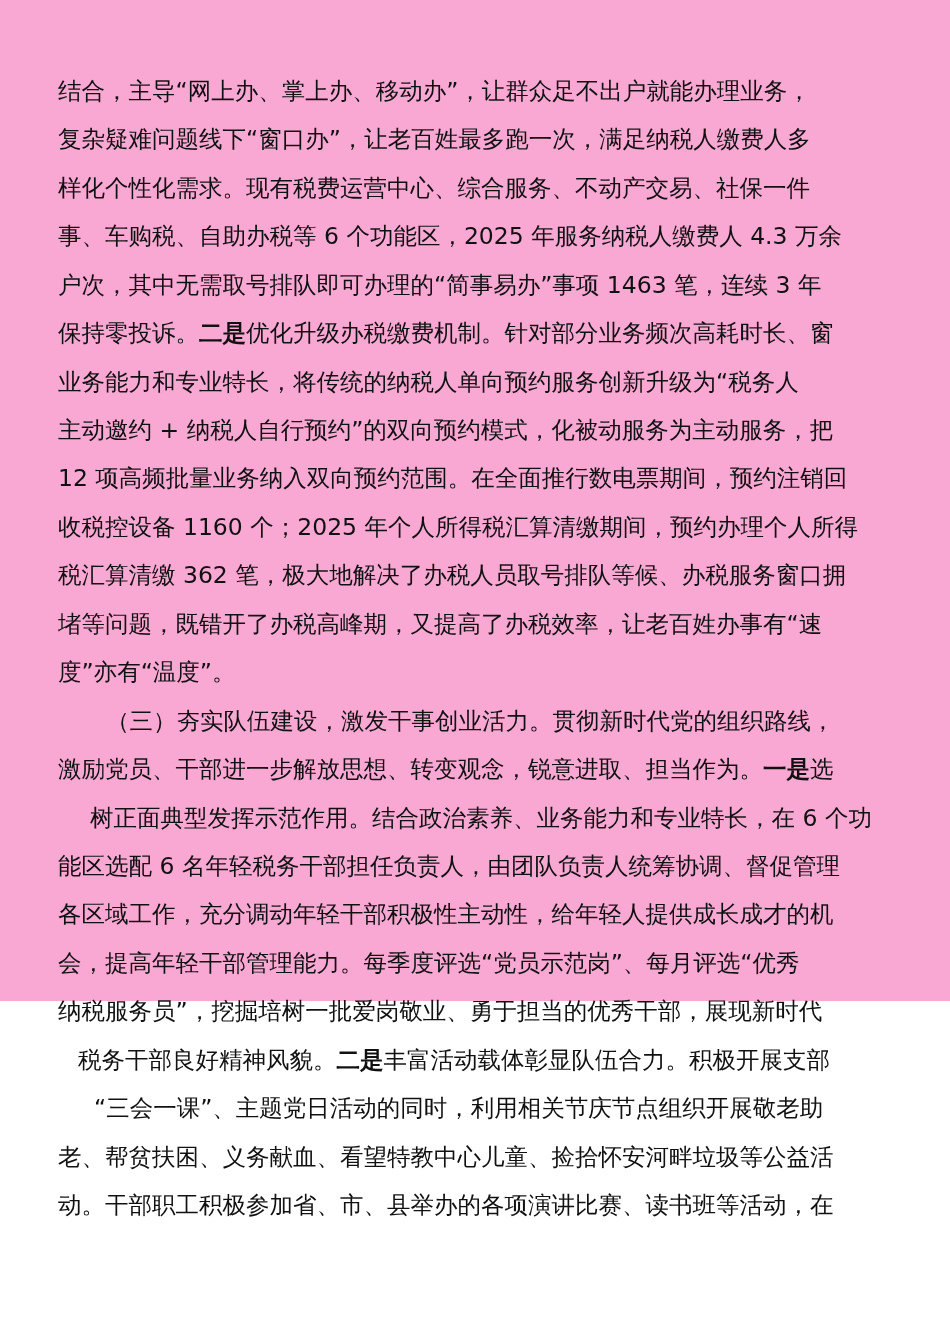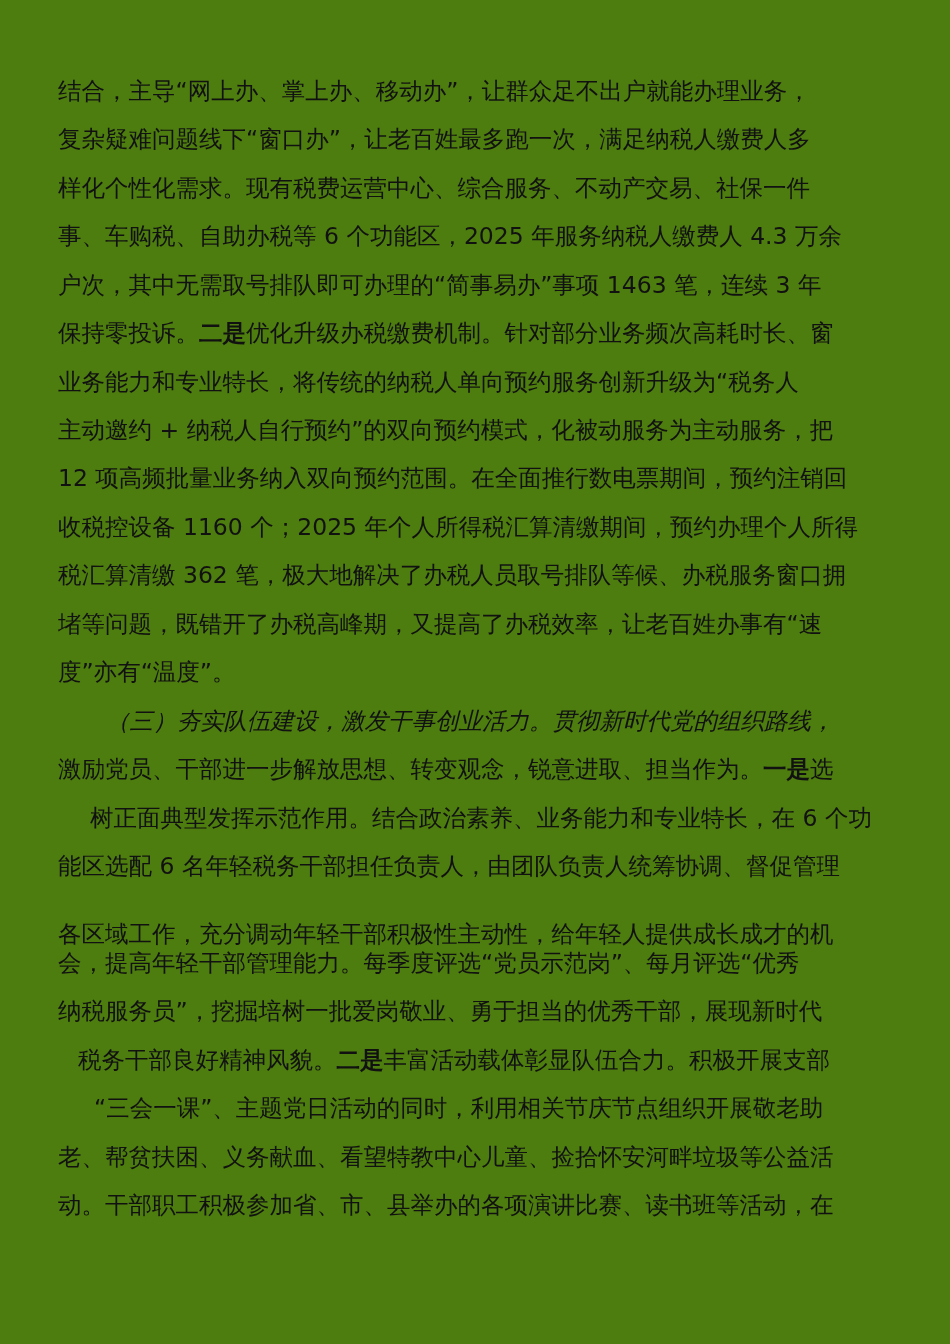--- a/index.html
+++ b/index.html
@@ -1,17 +1,17 @@
 <!DOCTYPE html>
 <html><head>
 <meta charset="utf-8">
 <style>
   html, body { margin: 0; padding: 0; background: #ffffff; }
   body { width: 950px; height: 1344px; position: relative; overflow: hidden; }
-  .page { position: absolute; left: 0; top: 0; width: 950px; height: 1344px; background: #4d7c0f; }
+  .page { position: absolute; left: 0; top: 0; width: 950px; height: 1001px; background: #f9a8d4; }
   .line {
     position: absolute;
     left: 58px;
     width: 834px;
     height: 30px;
     line-height: 30px;
     font-family: "DejaVu Sans", "Liberation Sans", sans-serif;
     font-size: 23.5px;
     color: #111111;
     white-space: nowrap;
@@ -33,24 +33,24 @@
   <div class="line" style="top: 221px; letter-spacing: 0px; text-align-last: left; text-align: left;"><span>事、车购税、自助办税等 6 个功能区，2025 年服务纳税人缴费人 4.3 万余</span></div>
   <div class="line" style="top: 270px; letter-spacing: 0px; text-align-last: left; text-align: left;"><span>户次，其中无需取号排队即可办理的“简事易办”事项 1463 笔，连续 3 年</span></div>
   <div class="line" style="top: 318px; letter-spacing: 0px; text-align-last: left; text-align: left;"><span>保持零投诉。</span><span class="b">二是</span><span>优化升级办税缴费机制。针对部分业务频次高耗时长、窗</span></div>
   <div class="line" style="top: 367px; letter-spacing: 0px; text-align-last: left; text-align: left;"><span>业务能力和专业特长，将传统的纳税人单向预约服务创新升级为“税务人</span></div>
   <div class="line" style="top: 415px; letter-spacing: 0px; text-align-last: left; text-align: left;"><span>主动邀约 + 纳税人自行预约”的双向预约模式，化被动服务为主动服务，把</span></div>
   <div class="line" style="top: 463px; letter-spacing: 0px; text-align-last: left; text-align: left;"><span>12 项高频批量业务纳入双向预约范围。在全面推行数电票期间，预约注销回</span></div>
   <div class="line" style="top: 512px; letter-spacing: 0px; text-align-last: left; text-align: left;"><span>收税控设备 1160 个；2025 年个人所得税汇算清缴期间，预约办理个人所得</span></div>
   <div class="line" style="top: 560px; letter-spacing: 0px; text-align-last: left; text-align: left;"><span>税汇算清缴 362 笔，极大地解决了办税人员取号排队等候、办税服务窗口拥</span></div>
   <div class="line" style="top: 609px; letter-spacing: 0px; text-align-last: left; text-align: left;"><span>堵等问题，既错开了办税高峰期，又提高了办税效率，让老百姓办事有“速</span></div>
   <div class="line last" style="top:657px"><span>度”亦有“温度”。</span></div>
-  <div class="line indent" style="top: 706px; letter-spacing: 0px; text-align-last: left; text-align: left; font-style: italic;"><span>（三）夯实队伍建设，激发干事创业活力。贯彻新时代党的组织路线，</span></div>
+  <div class="line indent" style="top: 706px; letter-spacing: 0px; text-align-last: left; text-align: left;"><span>（三）夯实队伍建设，激发干事创业活力。贯彻新时代党的组织路线，</span></div>
   <div class="line" style="top: 754px; letter-spacing: 0px; text-align-last: left; text-align: left;"><span>激励党员、干部进一步解放思想、转变观念，锐意进取、担当作为。</span><span class="b">一是</span><span>选</span></div>
   <div class="line" style="top: 803px; letter-spacing: 0px; text-align-last: left; text-align: left; margin-left: 32px;"><span>树正面典型发挥示范作用。结合政治素养、业务能力和专业特长，在 6 个功</span></div>
   <div class="line" style="top: 851px; letter-spacing: 0px; text-align-last: left; text-align: left;"><span>能区选配 6 名年轻税务干部担任负责人，由团队负责人统筹协调、督促管理</span></div>
-  <div class="line" style="top: 899px; letter-spacing: 0px; text-align-last: left; text-align: left; margin-top: 20px;"><span>各区域工作，充分调动年轻干部积极性主动性，给年轻人提供成长成才的机</span></div>
+  <div class="line" style="top: 899px; letter-spacing: 0px; text-align-last: left; text-align: left;"><span>各区域工作，充分调动年轻干部积极性主动性，给年轻人提供成长成才的机</span></div>
   <div class="line" style="top: 948px; letter-spacing: 0px; text-align-last: left; text-align: left;"><span>会，提高年轻干部管理能力。每季度评选“党员示范岗”、每月评选“优秀</span></div>
   <div class="line" style="top: 996px; letter-spacing: 0px; text-align-last: left; text-align: left;"><span>纳税服务员”，挖掘培树一批爱岗敬业、勇于担当的优秀干部，展现新时代</span></div>
   <div class="line" style="top: 1045px; letter-spacing: -0.00100806px; text-align-last: left; text-align: left; margin-left: 20px;"><span>税务干部良好精神风貌。</span><span class="b">二是</span><span>丰富活动载体彰显队伍合力。积极开展支部</span></div>
   <div class="line" style="top: 1093px; letter-spacing: 0px; text-align-last: left; text-align: left; margin-left: 36px;"><span>“三会一课”、主题党日活动的同时，利用相关节庆节点组织开展敬老助</span></div>
   <div class="line" style="top: 1142px; letter-spacing: 0px; text-align-last: left; text-align: left;"><span>老、帮贫扶困、义务献血、看望特教中心儿童、捡拾怀安河畔垃圾等公益活</span></div>
   <div class="line" style="top: 1190px; letter-spacing: 0px; text-align-last: left; text-align: left;"><span>动。干部职工积极参加省、市、县举办的各项演讲比赛、读书班等活动，在</span></div>
 </div>
 
 </body></html>

